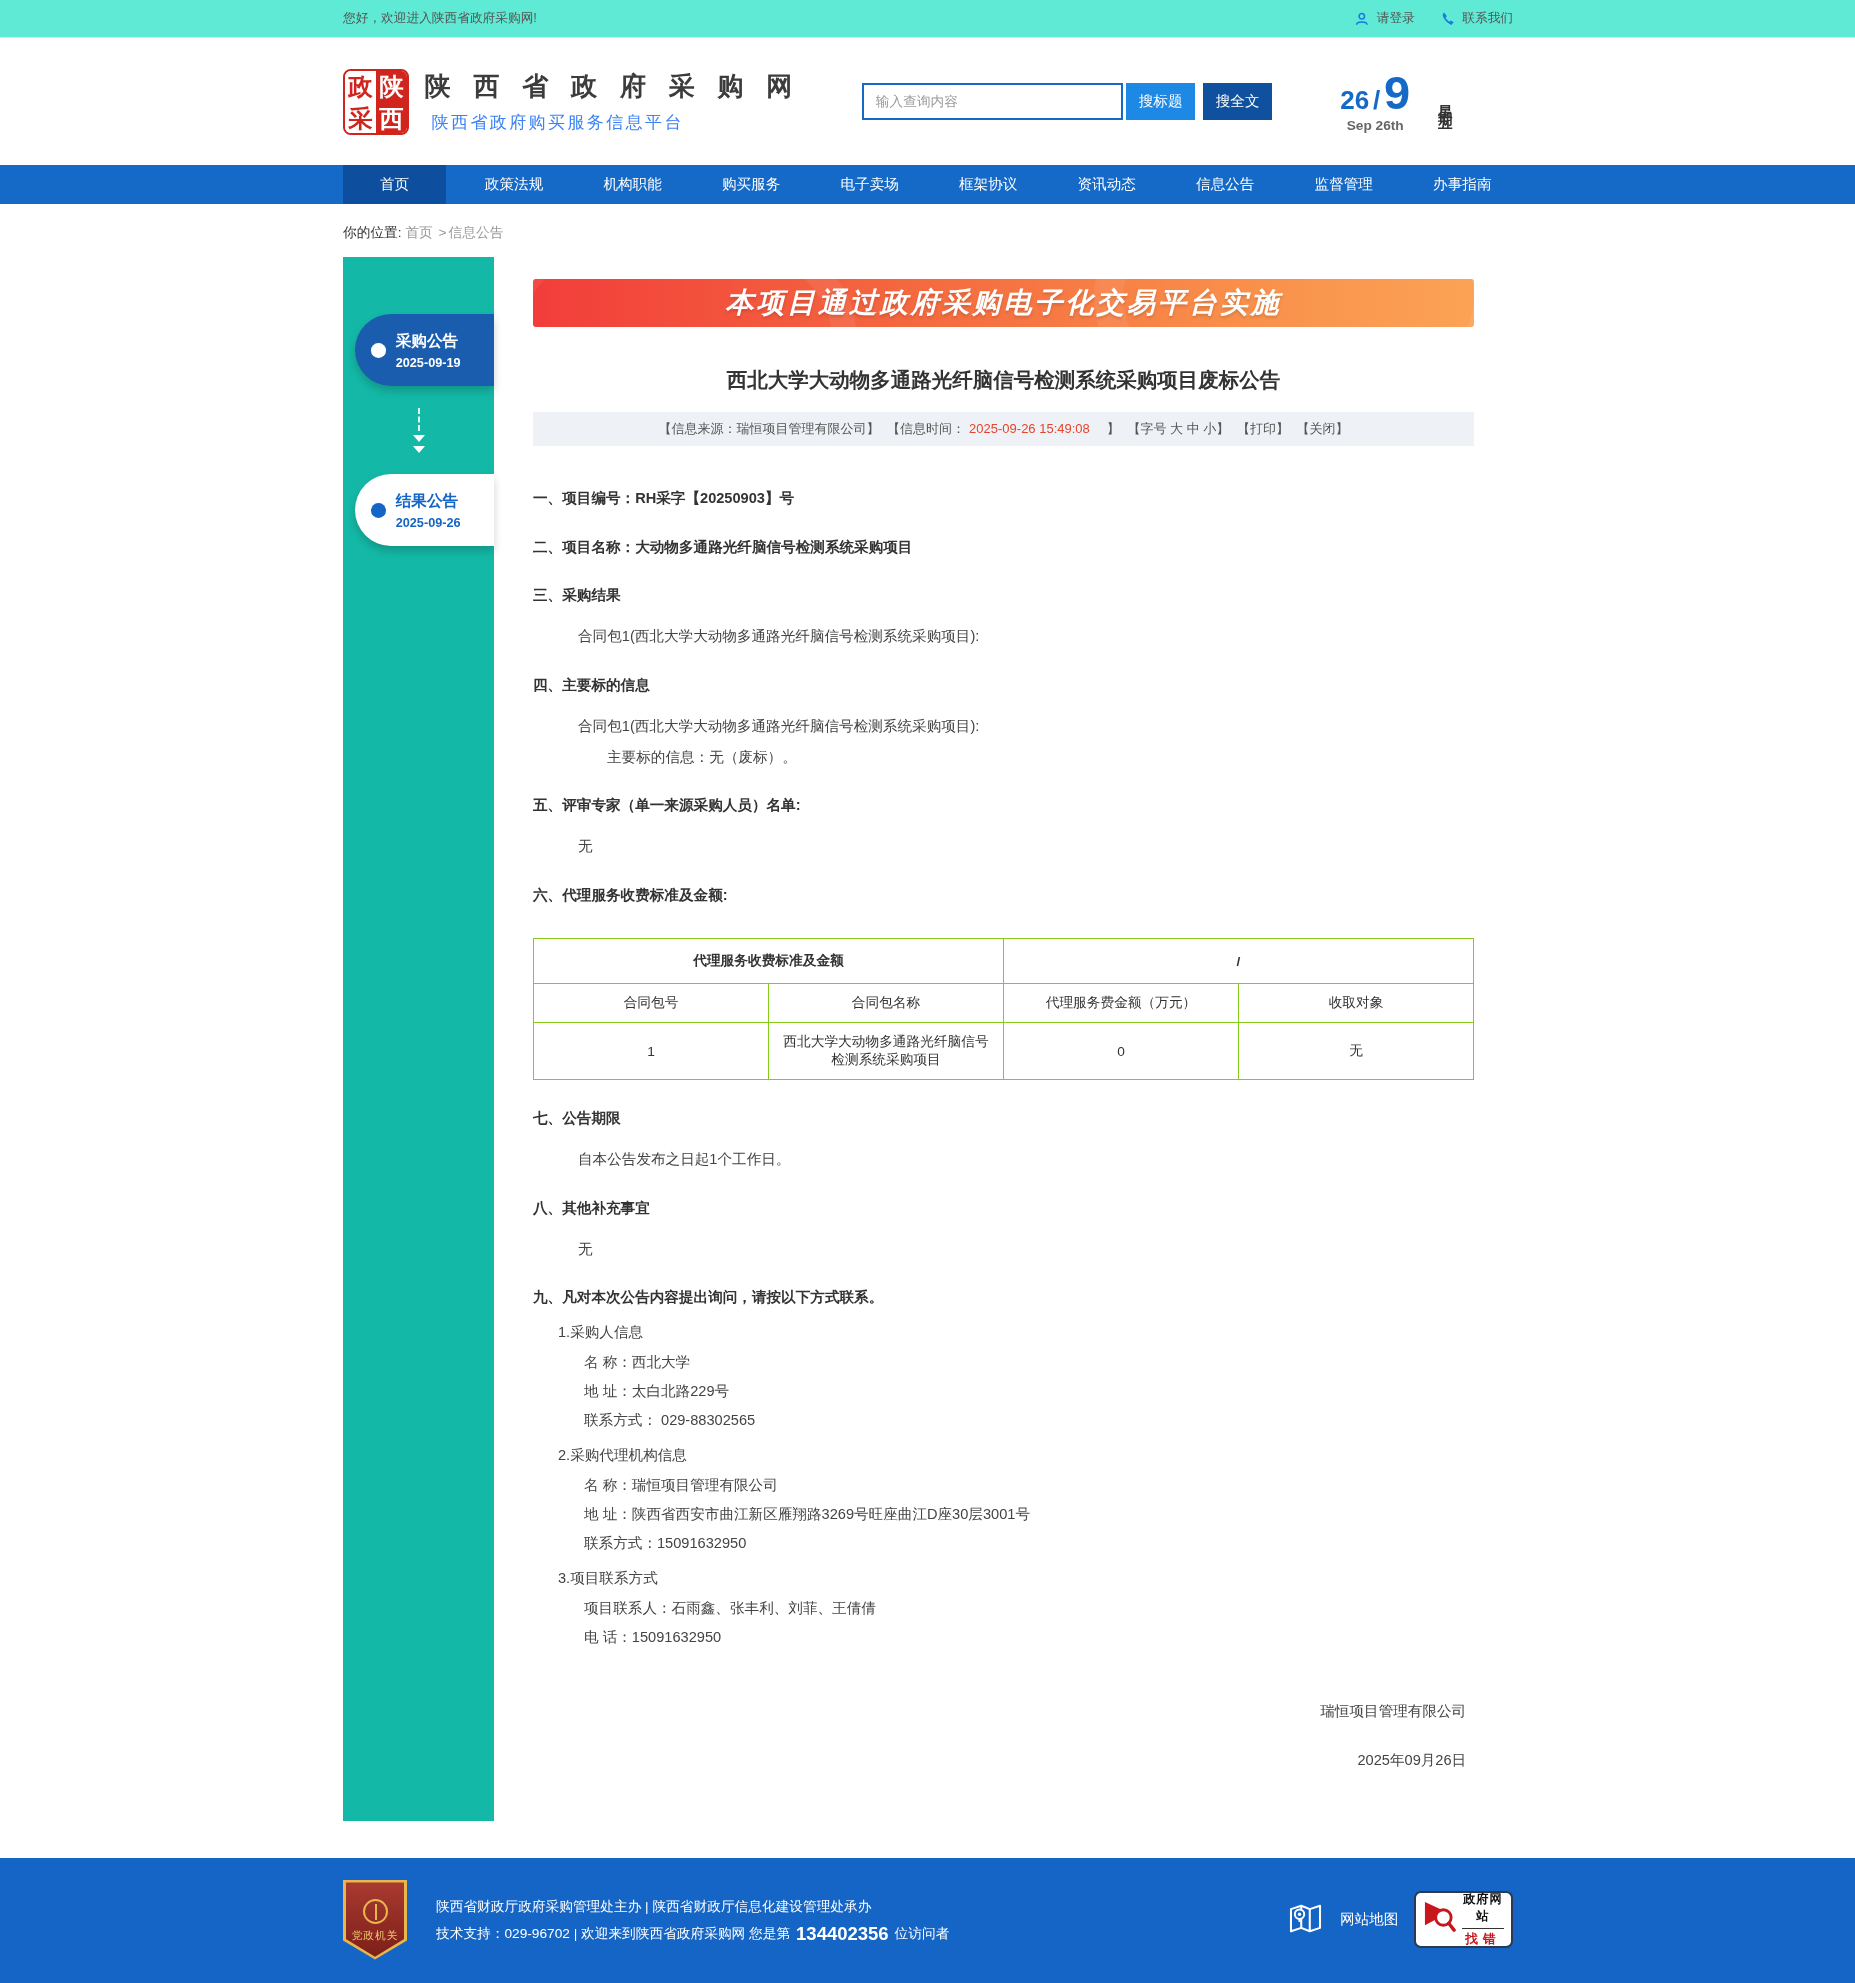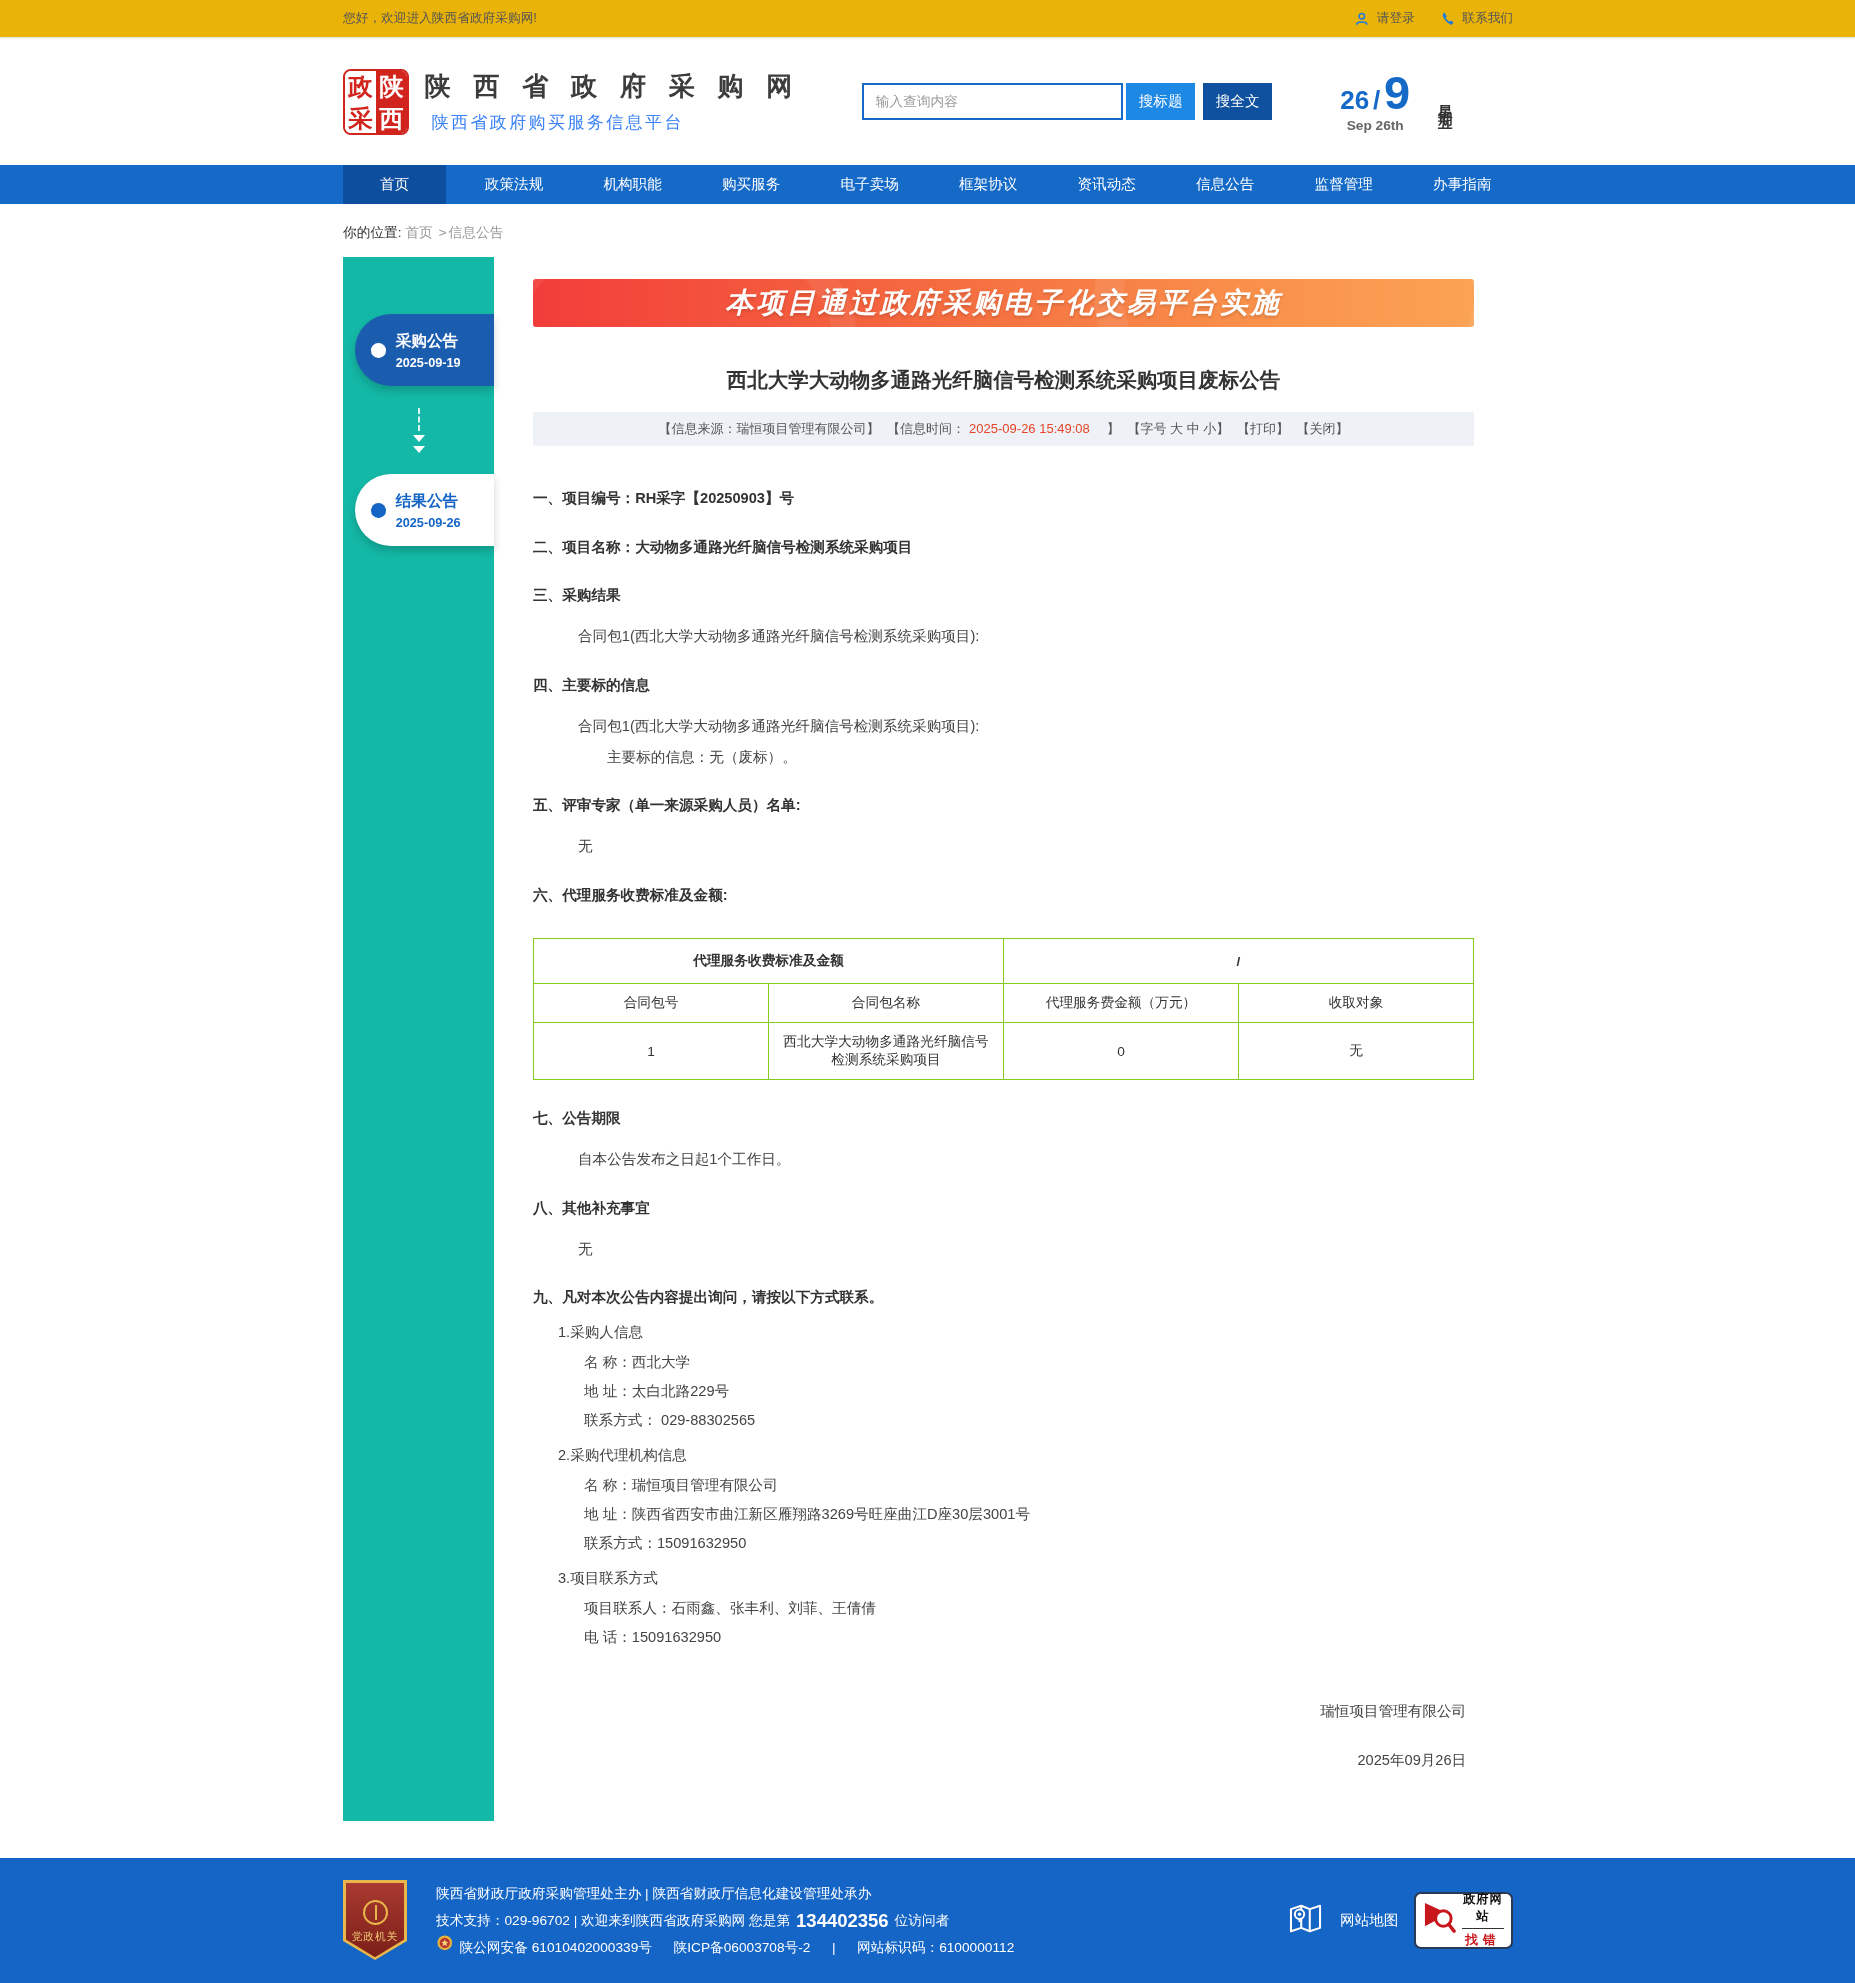--- a/index.html
+++ b/index.html
@@ -1,19 +1,19 @@
 <!DOCTYPE html>
 <html><head>
 <meta charset="utf-8">
 <style>
   * { box-sizing: border-box; margin: 0; padding: 0; }
   html,body { width: 1856px; background:#fff; font-family:"Liberation Sans","DejaVu Sans",sans-serif; color:#333; }
 
   
-  .topbar { height:38px; background:#eab308; border-bottom:1px solid #e7e7e7; display:flex; align-items:center; }
+  .topbar { height:38px; background:#5eead4; border-bottom:1px solid #e7e7e7; display:flex; align-items:center; }
   .topbar-inner { width:1170px; margin:0 auto; display:flex; align-items:center; font-size:12.7px; color:#555; }
   .topbar-right { margin-left:auto; display:flex; align-items:center; gap:25px; }
   .top-link { display:flex; align-items:flex-end; gap:6.8px; cursor:pointer; color:#555; }
   .top-link svg { display:block; }
 
   
   .header { height:127px; background:#fff; display:flex; align-items:center; }
   .header-inner { width:1170px; margin:0 auto; display:flex; align-items:center; }
   .logo { width:66px; height:66px; border:2px solid #d0241c; border-radius:7.8px; overflow:hidden;
           display:grid; grid-template-columns:1fr 1fr; grid-template-rows:1fr 1fr; flex-shrink:0; background:#fff; }
@@ -296,31 +296,20 @@
     </div>
     <div class="footer-text">
       <div class="row">
           <span>陕西省财政厅政府采购管理处主办 | 陕西省财政厅信息化建设管理处承办</span>
         </div>
       <div class="row">
         <span>技术支持：029-96702 | 欢迎来到陕西省政府采购网 您是第</span>
         <span class="count">134402356</span>
         <span>位访问者</span>
       </div>
-      <div class="row">
-        <span class="police-icon"><svg width="17.6" height="17.6" viewBox="0 0 24 24">
-              <circle cx="12" cy="12" r="10" fill="#e6b33c"></circle>
-              <circle cx="12" cy="12" r="7" fill="#b5342c"></circle>
-              <path d="M12 7 L13.4 10.6 L17 10.8 L14.2 13 L15.2 16.6 L12 14.5 L8.8 16.6 L9.8 13 L7 10.8 L10.6 10.6 Z" fill="#f4d77a"></path>
-            </svg></span>
-        <span class="foot-link">陕公网安备 61010402000339号</span>
-        <span class="foot-link gap">陕ICP备06003708号-2</span>
-        <span class="gap">|</span>
-        <span class="gap">网站标识码：6100000112</span>
-      </div>
     </div>
     <div class="footer-right">
       <div class="sitemap">
         <span><svg width="41" height="41" viewBox="0 0 48 48" fill="none" stroke="#fff" stroke-width="2.4" stroke-linejoin="round">
               <path d="M7 13 L19 9 L29 13 L41 9 V35 L29 39 L19 35 L7 39 Z"></path>
               <path d="M19 9 V35 M29 13 V39"></path>
               <circle cx="17" cy="19" r="5.5" fill="#1465c5"></circle>
               <path d="M17 24.5 L17 28"></path>
               <circle cx="17" cy="19" r="2" fill="#fff" stroke="none"></circle>
             </svg></span>

